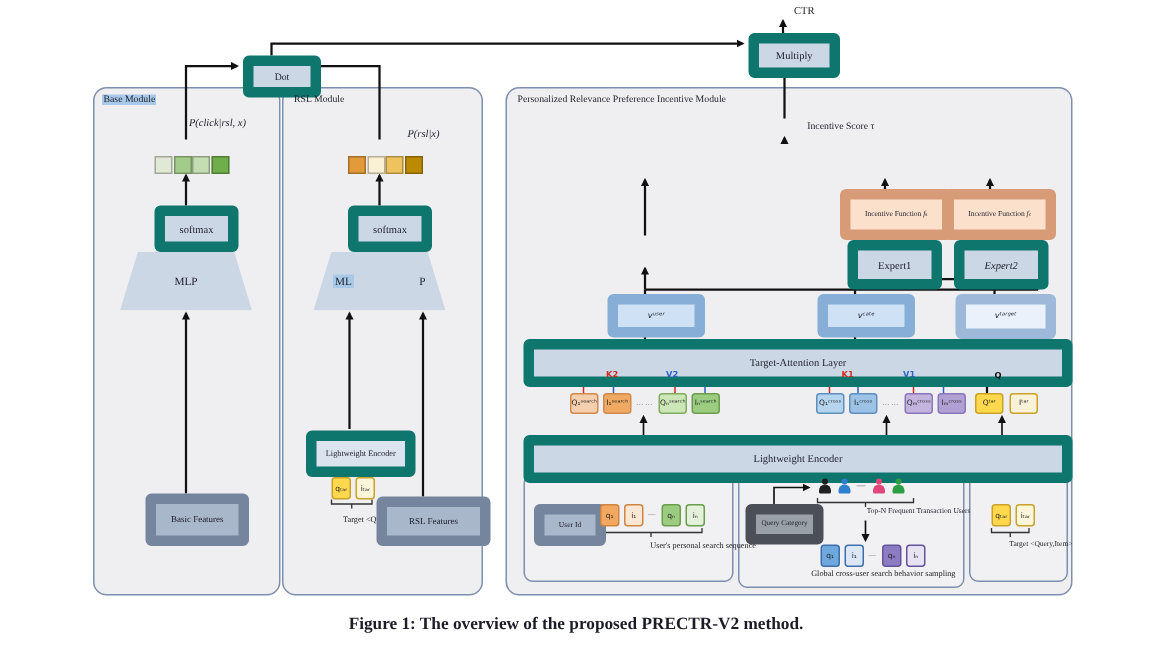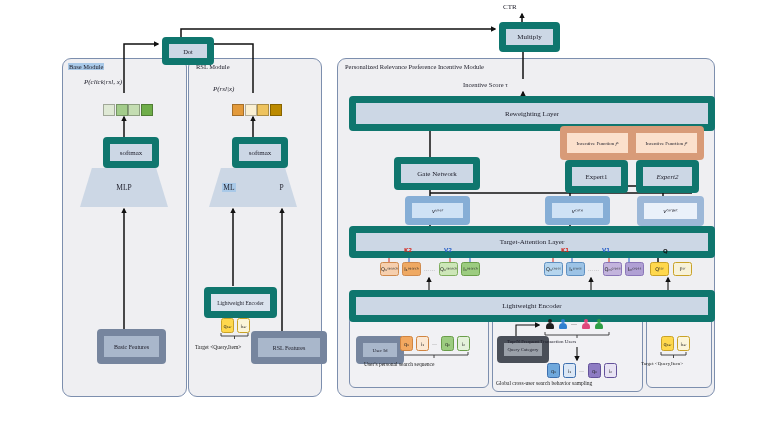--- a/index.html
+++ b/index.html
@@ -10,21 +10,21 @@
   #wires{position:absolute;left:0;top:0;z-index:1;}
   .box{position:absolute;background:#ccd7e5;border:7px solid #0f766e;border-radius:4px;
     display:flex;align-items:center;justify-content:center;font-size:7px;z-index:2;white-space:nowrap;}
   .darkbox{background:#a9b7cb;border-color:#76859e;}
   .peach{background:#fbe0cc;border-color:#d89b78;font-size:5px;}
   .vbox{background:#cfe2f5;border-color:#86aed6;font-size:5.5px;font-style:italic;
     font-family:"DejaVu Sans",sans-serif;}
   .lbl{position:absolute;z-index:2;white-space:nowrap;}
   .ttl{font-size:6.5px;}
   .math{font-style:italic;font-family:"Liberation Serif",serif;}
-  .ctr{text-align:left;}
+  .ctr{text-align:right;}
   .hl{background:#a9c9e8;padding:0 1px;}
   .cellrow{position:absolute;display:flex;gap:0px;z-index:2;}
   .cell{width:10px;height:10px;border:0.6px solid rgba(0,0,0,.28);margin-right:0.5px;}
   .tokrow{position:absolute;display:flex;gap:3px;align-items:center;z-index:2;}
   .tok{border:0.9px solid;border-radius:2.5px;display:flex;align-items:center;justify-content:center;
     font-size:5px;font-family:"DejaVu Sans",sans-serif;color:#222;}
   .att .tok{width:17px;height:12px;}
   .att .dash{width:12px;}
   .sm .tok{width:11px;height:13px;}
   .dash{font-size:5px;color:#777;letter-spacing:1px;text-align:center;}
@@ -165,30 +165,28 @@
   <div class="box" style="left:204px;top:287px;width:59px;height:17px;font-size:5.5px;background:#dbe3ee;">Lightweight Encoder</div>
   <div class="tokrow sm" style="left:221px;top:318px;">
       <span class="tok" style="background: rgb(255, 216, 77); border-color: rgb(201, 162, 39);">qₜₐᵣ</span>
       <span class="tok" style="background: rgb(251, 245, 218); border-color: rgb(201, 162, 39);">iₜₐᵣ</span>
     </div>
   <div class="lbl ctr tiny" style="left:195px;top:344px;width:80px;">Target &lt;Query,Item&gt;</div>
   <div class="box darkbox" style="left:251px;top:331px;width:62px;height:19px;font-size:6px;">RSL Features</div>
 
   <div class="lbl ttl" style="left:345px;top:63px;">Personalized Relevance Preference Incentive Module</div>
   <div class="lbl ctr" style="left:463px;top:81px;width:120px;font-size:6.5px;">Incentive Score τ</div>
-  <div class="box" style="left:349px;top:96px;width:352px;height:21px;">Reweighting Layer</div>
 
   <div class="box peach" style="left:560px;top:126px;width:61px;height:20px;">
     <span>Incentive Function</span>&nbsp;<span class="math">f</span><sub style="font-size:3.8px;">s</sub>
   </div>
   <div class="box peach" style="left:629px;top:126px;width:61px;height:20px;">
     <span>Incentive Function</span>&nbsp;<span class="math">f</span><sub style="font-size:3.8px;">c</sub>
   </div>
 
-  <div class="box" style="left:394px;top:157px;width:72px;height:19px;">Gate Network</div>
   <div class="box" style="left:565px;top:160px;width:49px;height:19px;text-align:right;">Expert1</div>
   <div class="box" style="left:636px;top:160px;width:49px;height:19px;font-style:italic;">Expert2</div>
 
   <div class="box vbox" style="left:405px;top:196px;width:51px;height:15px;">vᵘˢᵉʳ</div>
   <div class="box vbox" style="left:545px;top:196px;width:51px;height:15px;">vᶜᵃᵗᵉ</div>
   <div class="box vbox" style="left:637px;top:196px;width:53px;height:16px;background:#eaf1fa;border-color:#9db8d8;">vᵗᵃʳᵍᵉᵗ</div>
 
   <div class="box" style="left:349px;top:226px;width:352px;height:18px;">Target-Attention Layer</div>
 
   <div class="lbl kv" style="left:404px;top:247px;color:#d42a20;">K2</div>
@@ -257,13 +255,14 @@
       <span class="tok" style="background: rgb(232, 227, 243); border-color: rgb(100, 82, 154);">iₙ</span>
     </div>
   <div class="lbl ctr tiny" style="left:496px;top:380px;width:141px;">Global cross-user search behavior sampling</div>
 
   <div class="tokrow sm" style="left:661px;top:336px;">
       <span class="tok" style="background: rgb(255, 216, 77); border-color: rgb(201, 162, 39);">qₜₐᵣ</span>
       <span class="tok" style="background: rgb(251, 245, 218); border-color: rgb(201, 162, 39);">iₜₐᵣ</span>
     </div>
   <div class="lbl ctr tiny" style="left:641px;top:361px;width:74px;font-size:5px;">Target &lt;Query,Item&gt;</div>
 
+  <div class="caption">Figure 1: The overview of the proposed PRECTR-V2 method.</div>
 </div>
 
 </body></html>

